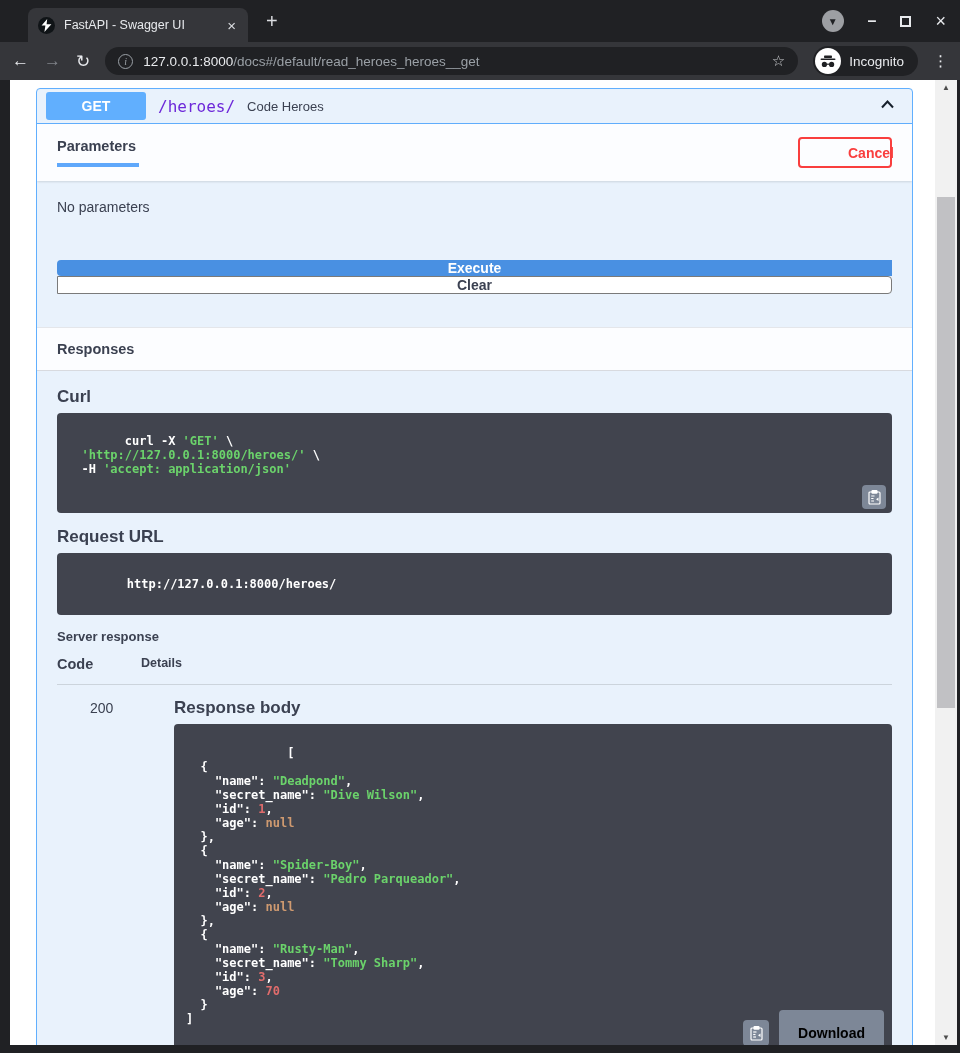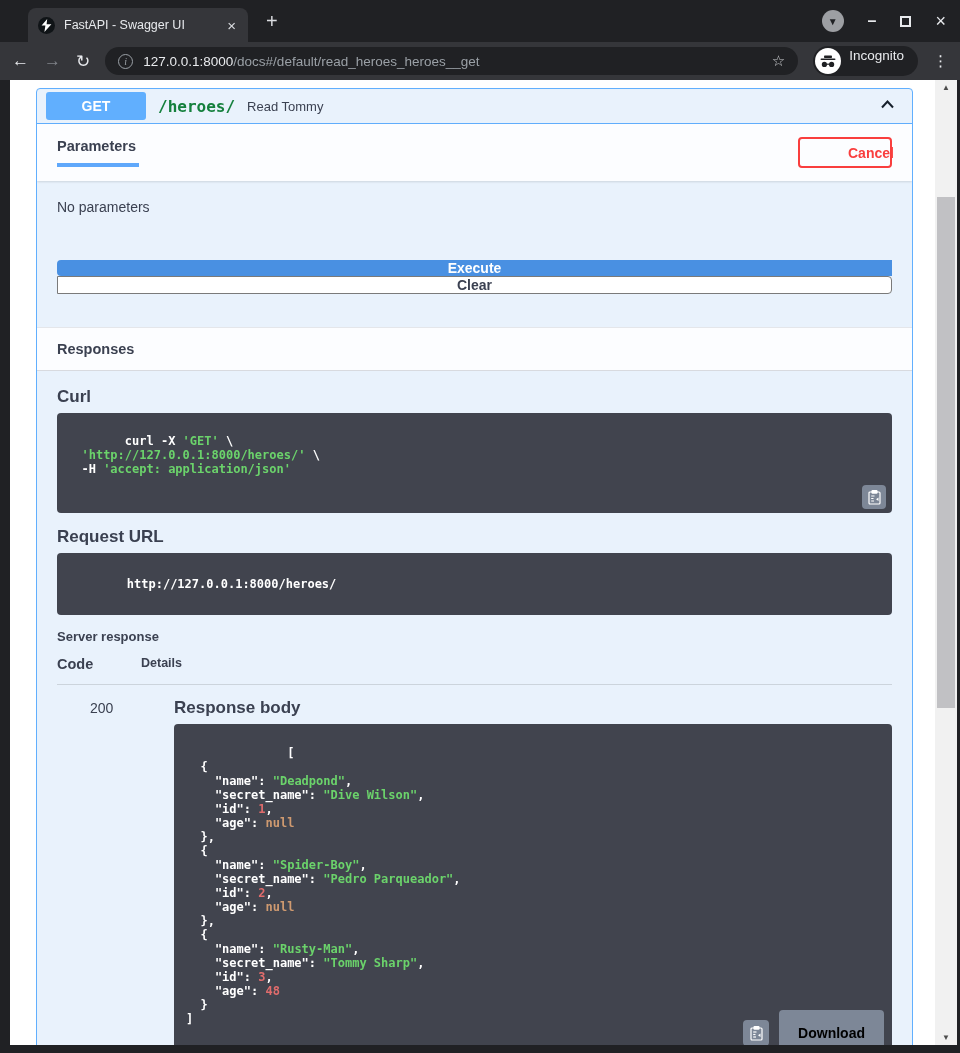--- a/index.html
+++ b/index.html
@@ -31,37 +31,37 @@
   .nav-ico { font-size:17px; color:#e8eaed; }
   .nav-fwd { color:#80848a; }
   .urlbar {
     flex:1; height:28px; background:#202124; border-radius:14px; display:flex; align-items:center;
     gap:10px; padding:0 13px; font-size:13.5px; color:#9aa0a6; min-width:0;
   }
   .info-circle { width:15px; height:15px; border:1.4px solid #9aa0a6; border-radius:50%; font-size:10px; display:flex; align-items:center; justify-content:center; font-family:"Liberation Serif",serif; font-style:italic; flex:0 0 auto; }
   .url-text { white-space:nowrap; overflow:hidden; }
   .url-host { color:#e8eaed; }
   .star { margin-left:auto; font-size:15px; color:#c8cacd; }
-  .incog-chip { height:30px; border-radius:15px; background:#202124; display:flex; align-items:flex-start; gap:8px; padding:2px 14px 2px 2px; color:#e8eaed; font-size:13.5px; }
+  .incog-chip { height:30px; border-radius:15px; background:#202124; display:flex; align-items:center; gap:8px; padding:2px 14px 2px 2px; color:#e8eaed; font-size:13.5px; }
   .incog-circle { width:26px; height:26px; border-radius:50%; background:#fff; display:flex; align-items:center; justify-content:center; }
   .menu-dots { font-size:15px; color:#e8eaed; }
   
   .page { position:absolute; left:10px; top:80px; width:925px; height:965px; background:#fff; overflow:hidden; }
   .scrollbar { position:absolute; left:935px; top:80px; width:22px; height:965px; background:#f1f1f1; }
   .sb-arrow { position:absolute; left:0; width:22px; text-align:center; color:#4d4d4d; font-size:8px; }
   .sb-up { top:3px; } .sb-down { bottom:3px; }
   .sb-thumb { position:absolute; left:2px; top:117px; width:18px; height:511px; background:#c1c1c4; }
   
   .opblock {
     margin:8px 22px 0 26px; min-height:975px; background:#e9f2fc;
     border:1px solid #61affe; border-radius:4px; overflow:hidden;
   }
   .opblock-summary { display:flex; align-items:center; gap:12px; padding:3px 9px; border-bottom:1px solid #61affe; cursor:pointer; }
   .method-badge { width:100px; padding:6px 4px; text-align:center; background:#61affe; color:#fff; font-weight:bold; font-size:14px; border-radius:3px; }
-  .endpoint-path { font-family:"DejaVu Sans Mono", monospace; font-weight:bold; font-size:16px; color:#15803d; }
+  .endpoint-path { font-family:"DejaVu Sans Mono", monospace; font-weight:normal; font-size:16px; color:#6d28d9; }
   .endpoint-summary { font-size:13px; color:#3b4151; }
   .chevron { margin-left:auto; margin-right:6px; }
   .section-header { position:relative; height:57px; background:rgba(255,255,255,.85); box-shadow:0 1px 2px rgba(0,0,0,.12); }
   .params-title { position:absolute; left:20px; top:14px; font-size:14.5px; font-weight:bold; color:#3b4151; padding:0 3px 9px 0; border-bottom:4px solid #5fa8fb; }
   .cancel-btn { position:absolute; right:20px; top:13px; width:94px; height:31px; background:transparent; border:2px solid #f93e3e; border-radius:4px; color:#f93e3e; font-weight:bold; font-size:14px; font-family:"Liberation Sans",sans-serif;padding-left:48px; }
   .params-body { padding:18px 20px 0; }
   .no-params { font-size:14px; color:#3b4151; margin-bottom:45px; }
   .execute-row { display:flex; margin:0 0 33px;flex-direction:column; }
   .execute-btn { flex:1; height:29px; background:#4990e2; border:none; border-radius:4px 0 0 4px; color:#fff; font-weight:bold; font-size:14px; font-family:"Liberation Sans",sans-serif; }
   .clear-btn { flex:1; height:29px; background:#fff; border:1px solid #7a7a7a; border-radius:0 4px 4px 0; color:#3b4151; font-weight:bold; font-size:14px; font-family:"Liberation Sans",sans-serif; }
@@ -143,21 +143,21 @@
   <div class="sb-thumb"></div>
   <span class="sb-arrow sb-down">▼</span>
 </div>
 
 <div class="page">
   <div class="opblock">
 
     <div class="opblock-summary">
       <span class="method-badge">GET</span>
       <span class="endpoint-path">/heroes/</span>
-      <span class="endpoint-summary">Read Tommy</span>
+      <span class="endpoint-summary">Code Heroes</span>
       <span class="chevron">
         <svg width="19" height="19" viewBox="0 0 19 19">
             <polyline points="4,12.5 9.5,6.5 15,12.5" fill="none" stroke="#17202c" stroke-width="2"></polyline>
           </svg>
       </span>
     </div>
 
     <div class="section-header">
       <span class="params-title">Parameters</span>
       <button class="cancel-btn">Cancel</button>
@@ -223,21 +223,21 @@
   {
     "name": </span><span class="tk-g">"Spider-Boy"</span><span class="tk-w">,
     "secret_name": </span><span class="tk-g">"Pedro Parqueador"</span><span class="tk-w">,
     "id": </span><span class="tk-n">2</span><span class="tk-w">,
     "age": </span><span class="tk-u">null</span><span class="tk-w">
   },
   {
     "name": </span><span class="tk-g">"Rusty-Man"</span><span class="tk-w">,
     "secret_name": </span><span class="tk-g">"Tommy Sharp"</span><span class="tk-w">,
     "id": </span><span class="tk-n">3</span><span class="tk-w">,
-    "age": </span><span class="tk-n">48</span><span class="tk-w">
+    "age": </span><span class="tk-n">70</span><span class="tk-w">
   }
 ]</span></span>
               <div class="dl-wrap">
                 <button class="copy-btn copy-btn2">
                   <svg width="13" height="15" viewBox="0 0 13 15" fill="none" stroke="#ffffff" stroke-width="1.2">
                     <rect x="1" y="2" width="11" height="12" rx="1"></rect>
                     <rect x="4" y="0.7" width="5" height="2.4" rx="0.6" fill="#ffffff"></rect>
                     <line x1="3.2" y1="6" x2="6.5" y2="6"></line>
                       <line x1="3.2" y1="8.5" x2="5.5" y2="8.5"></line>
                       <line x1="3.2" y1="11" x2="6" y2="11"></line>

